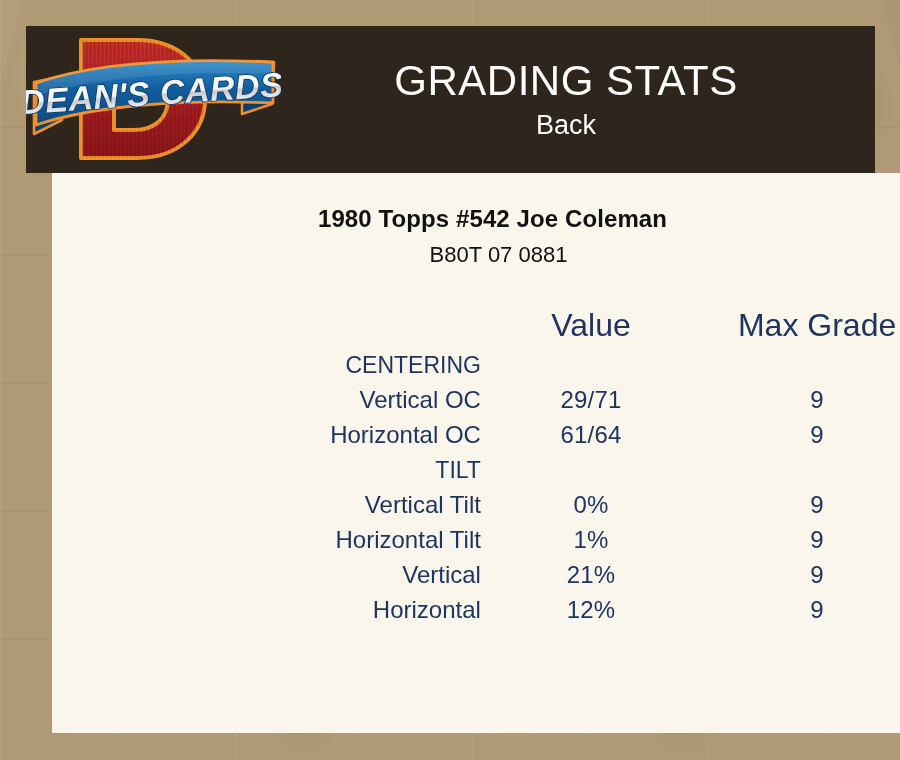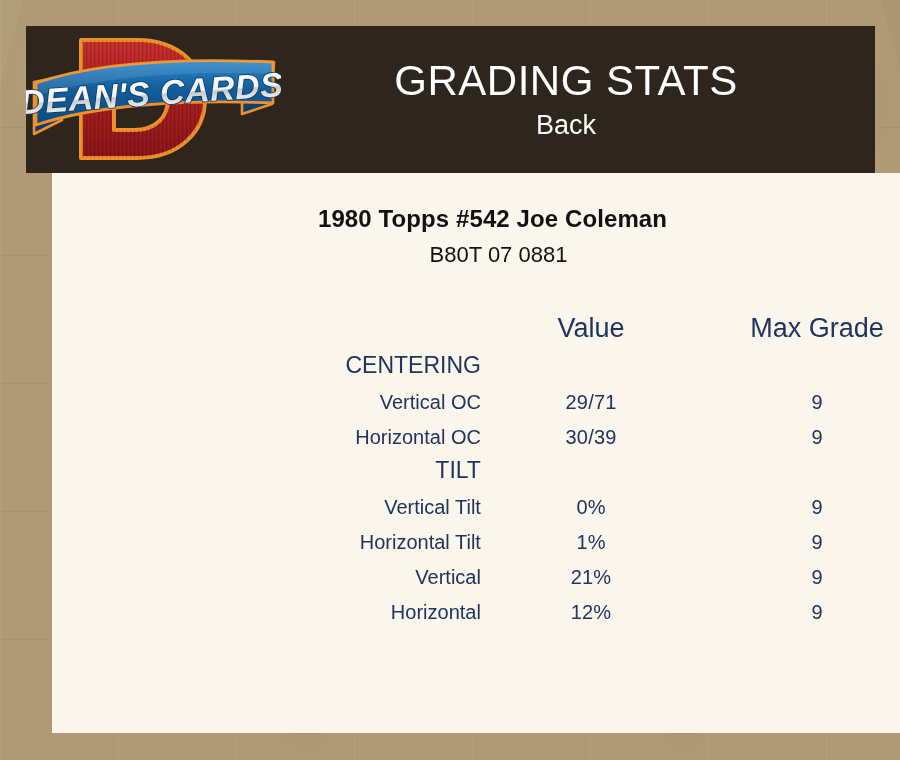--- a/index.html
+++ b/index.html
@@ -129,38 +129,38 @@
   }
   #stats-table td, #stats-table th {
     padding: 0;
     font-weight: 400;
   }
   .col-label   { width: 370px; text-align: right; }
   .col-value   { width: 190px; text-align: center; }
   .col-grade   { width: 200px; text-align: center; }
 
   tr.header-row th {
-    font-size: 27px;
+    font-size: 32px;
     font-weight: bold;
     height: 44px;
     vertical-align: bottom;
     padding-bottom: 2px;
   }
   th.col-label { padding-left: 103px; }
 
   tr.section-row td {
     font-size: 23px;
     font-weight: bold;
     height: 35px;
     padding-left: 103px;
     vertical-align: bottom;
   }
 
   tr.data-row td {
-    font-size: 20px;
+    font-size: 24px;
     height: 35px;
     vertical-align: bottom;
     margin-left: 7px;
   }
   tr.data-row td.col-label { padding-left: 153px; }
   tr.data-row td.col-value,
   tr.data-row td.col-grade { letter-spacing: .2px; }
 </style>
 </head>
 <body>
@@ -239,21 +239,21 @@
         <td class="col-value"></td>
         <td class="col-grade"></td>
       </tr>
       <tr class="data-row">
         <td class="col-label">Vertical OC</td>
         <td class="col-value">29/71</td>
         <td class="col-grade">9</td>
       </tr>
       <tr class="data-row">
         <td class="col-label">Horizontal OC</td>
-        <td class="col-value">30/39</td>
+        <td class="col-value">61/64</td>
         <td class="col-grade">9</td>
       </tr>
 
       <tr class="section-row">
         <td class="col-label">TILT</td>
         <td class="col-value"></td>
         <td class="col-grade"></td>
       </tr>
       <tr class="data-row">
         <td class="col-label">Vertical Tilt</td>

